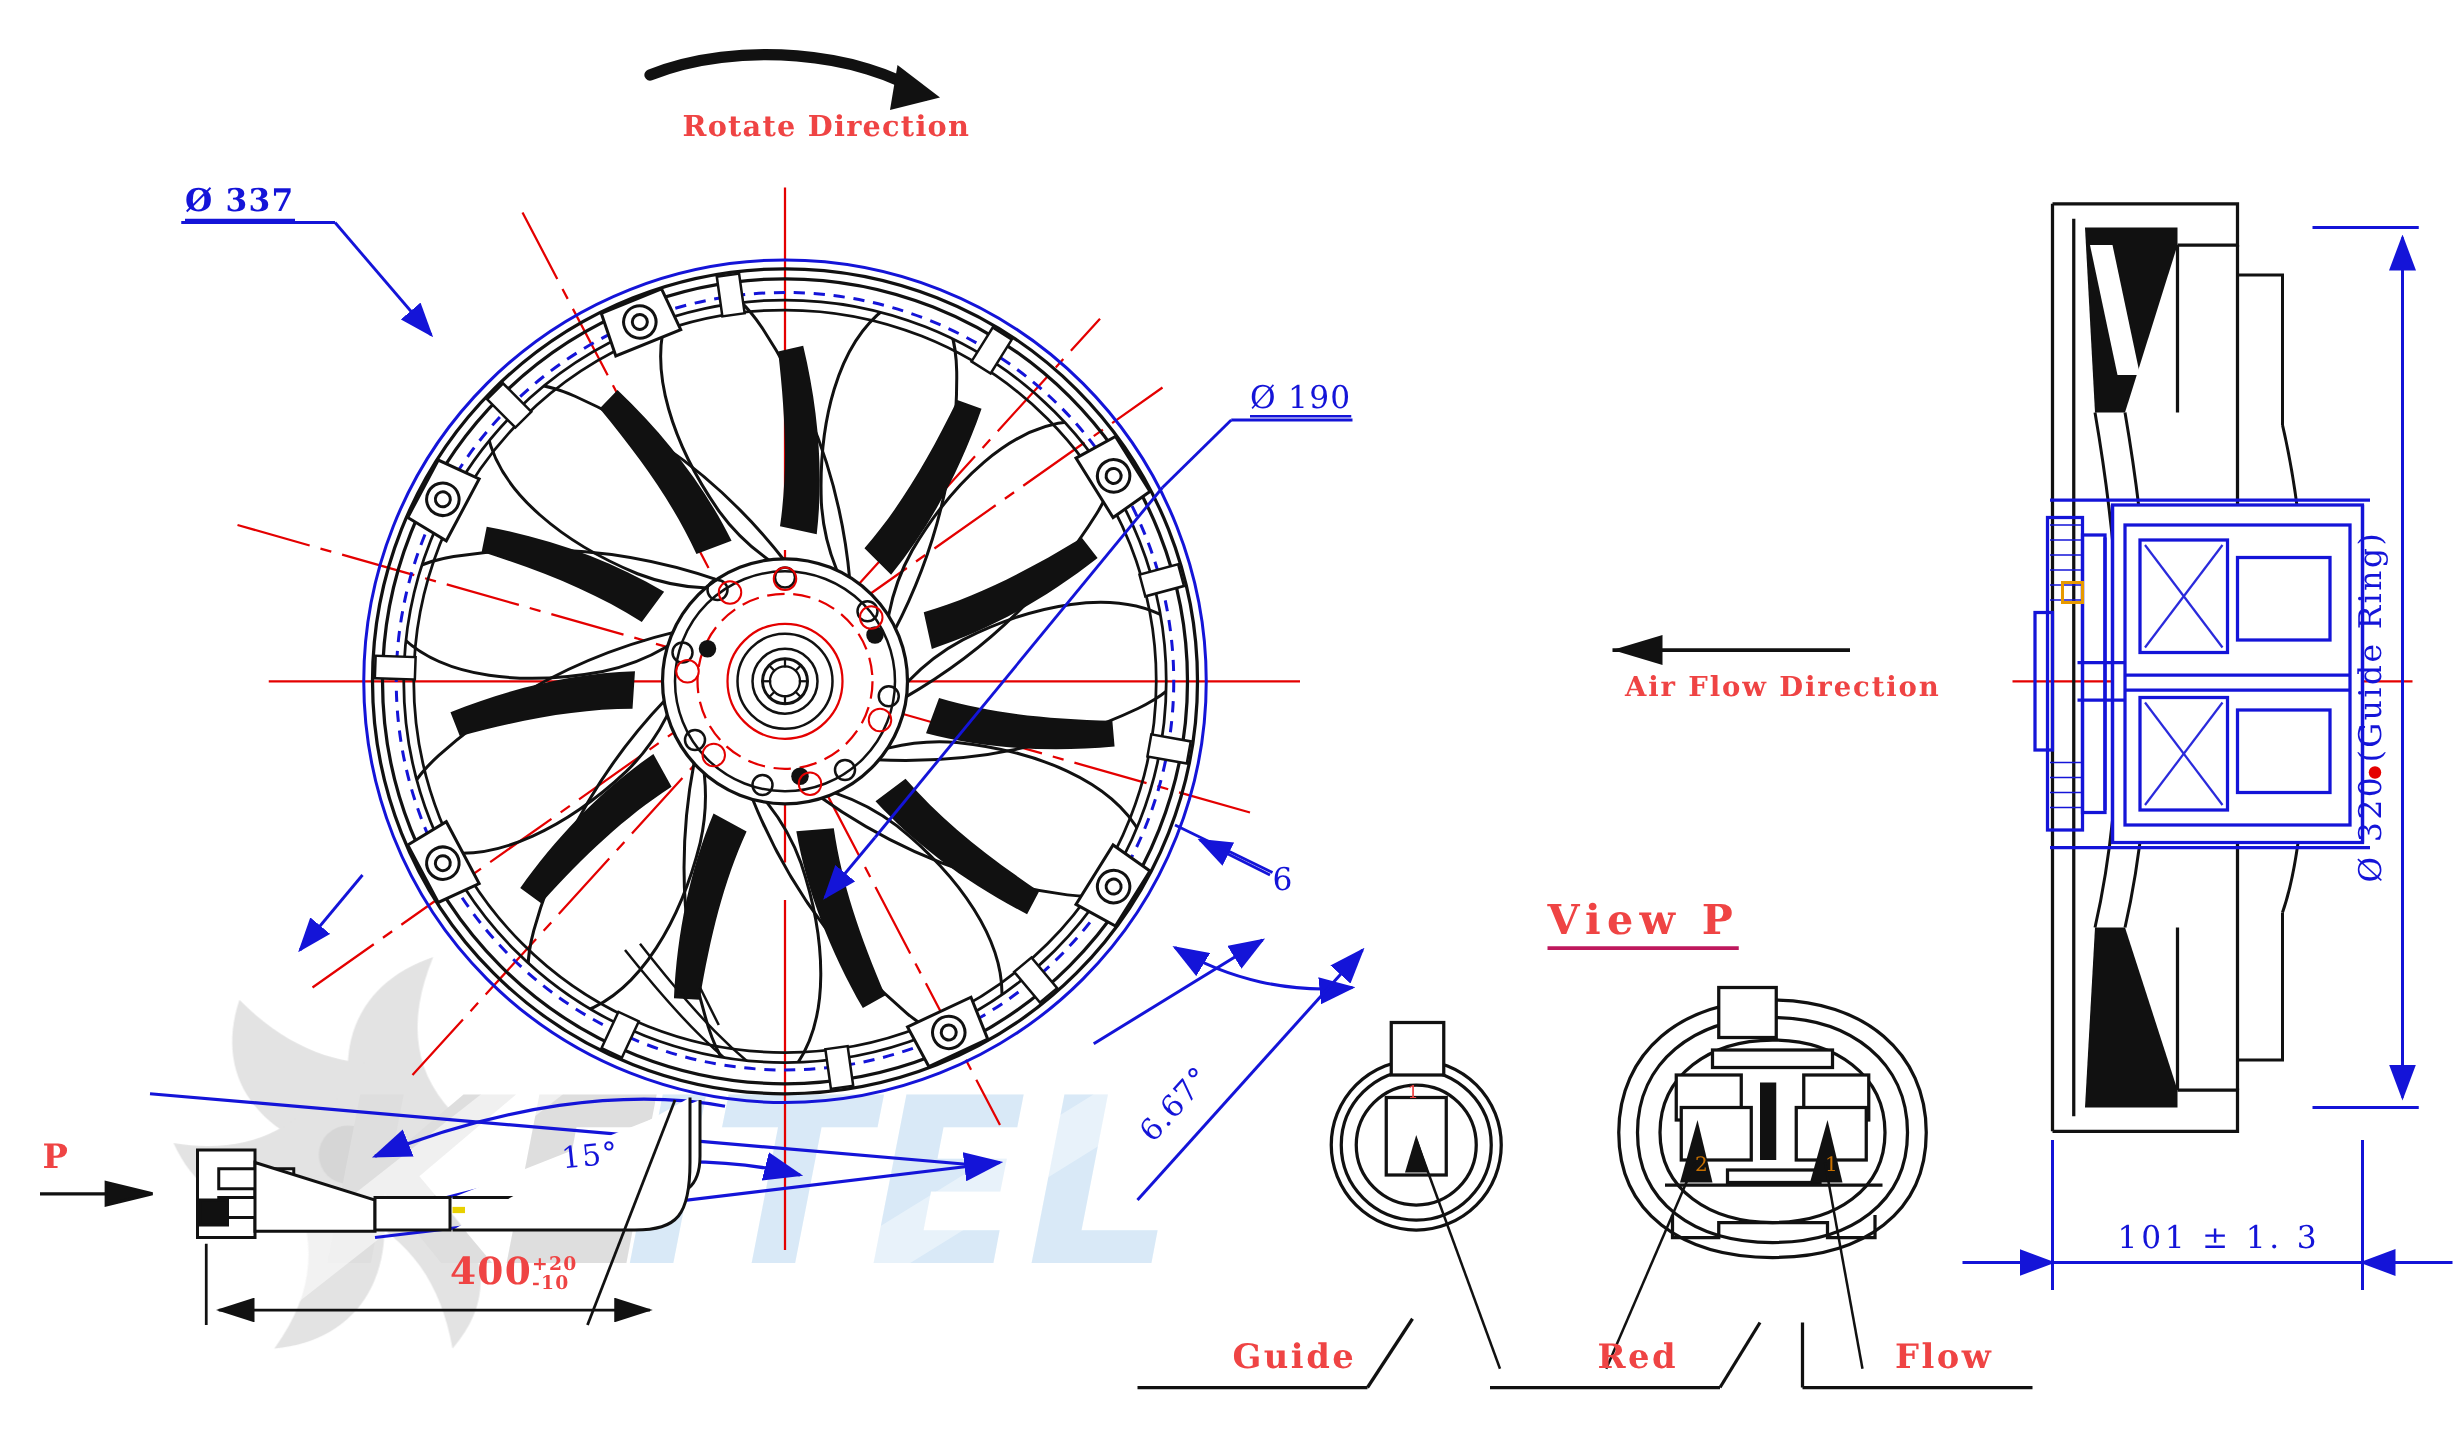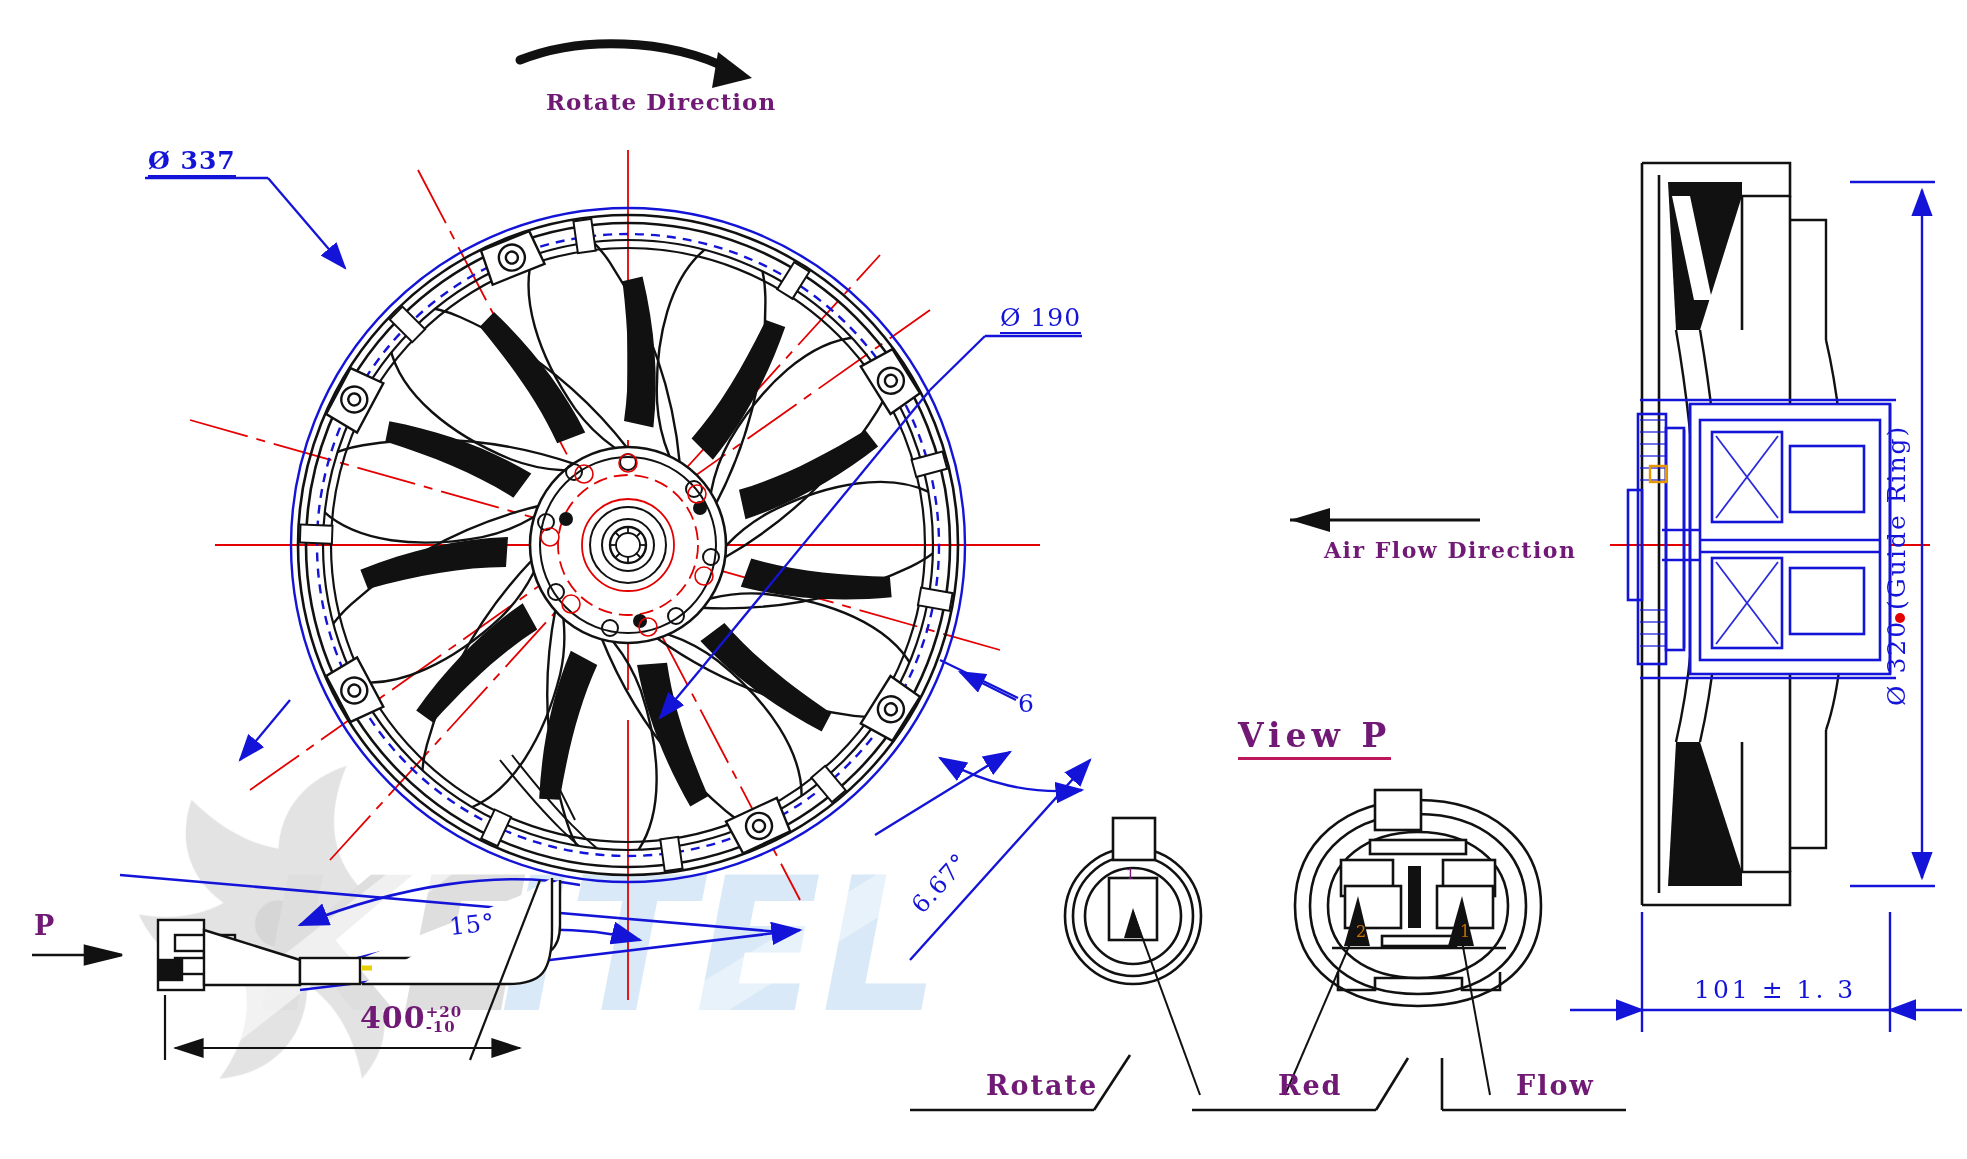--- a/index.html
+++ b/index.html
@@ -5,21 +5,21 @@
 <style>
   html,body{margin:0;padding:0;background:#ffffff;}
   body{
     width:1967px;height:1159px;position:relative;overflow:hidden;
     font-family:"DejaVu Serif", serif;
   }
   #sheet{position:absolute;left:0;top:0;width:1967px;height:1159px;}
   svg.layer{position:absolute;left:0;top:0;width:1967px;height:1159px;}
   .lbl{position:absolute;white-space:nowrap;font-family:"DejaVu Serif", serif;}
   .blue{color:#1414d8;}
-  .blk{color:#701a75;}
+  .blk{color:#ef4444;}
   .t-rot{font-size:23px;letter-spacing:1px;font-weight:600;}
   .t-dim{font-size:25px;letter-spacing:1px;}
   .t-dimS{font-size:24px;letter-spacing:1px;}
   .t-small{font-size:22px;letter-spacing:.5px;}
   .t-view{font-size:33px;letter-spacing:5px;font-weight:600;}
   .t-wire{font-size:27px;letter-spacing:2px;font-weight:600;}
   .t-p{font-size:27px;font-weight:600;}
   .t-400{font-size:30px;font-weight:600;letter-spacing:1px;}
   .under{border-bottom:3px solid #be185d;padding-bottom:2px;}
   .underb{border-bottom:2px solid #1414d8;}
@@ -520,25 +520,25 @@
 
   <div class="lbl blk t-p" style="left:34px;top:910px;">P</div>
 
   <div class="lbl blk t-400" style="left:360px;top:1000px;">
     <span>400</span><span style="display:inline-block;vertical-align:middle;line-height:1;margin-left:0;">
       <span style="display:block;font-size:15px;">+20</span>
       <span style="display:block;font-size:15px;">-10</span>
     </span>
   </div>
 
-  <div class="lbl blk t-small" style="left:1300px;top:537px;letter-spacing:1.5px;font-weight:600;margin-left:24px;">Air Flow Direction</div>
+  <div class="lbl blk t-small" style="left:1300px;top:537px;letter-spacing:1.5px;font-weight:600;">Air Flow Direction</div>
 
   <div class="lbl blk t-view under" style="left:1238px;top:716px;">View P</div>
 
-  <div class="lbl blk t-wire" style="left:986px;top:1070px;">Rotate</div>
+  <div class="lbl blk t-wire" style="left:986px;top:1070px;">Guide</div>
   <div class="lbl blk t-wire" style="left:1278px;top:1070px;">Red</div>
   <div class="lbl blk t-wire" style="left:1516px;top:1070px;">Flow</div>
 
   <div class="lbl blue t-dim" style="left:1694px;top:975px;letter-spacing:3px;">101  ± 1. 3</div>
 
   <div class="lbl blue t-dim" style="left:1882px;top:706px;transform:rotate(-90deg);transform-origin:left top;letter-spacing:2px;">Ø 320 (Guide Ring)</div>
 
   <div class="lbl blk" style="left:1126px;top:866px;font-size:14px;">1</div>
   <div class="lbl blk" style="left:1356px;top:922px;font-size:16px;color:#c87000;">2</div>
   <div class="lbl blk" style="left:1460px;top:922px;font-size:16px;color:#c87000;">1</div>

